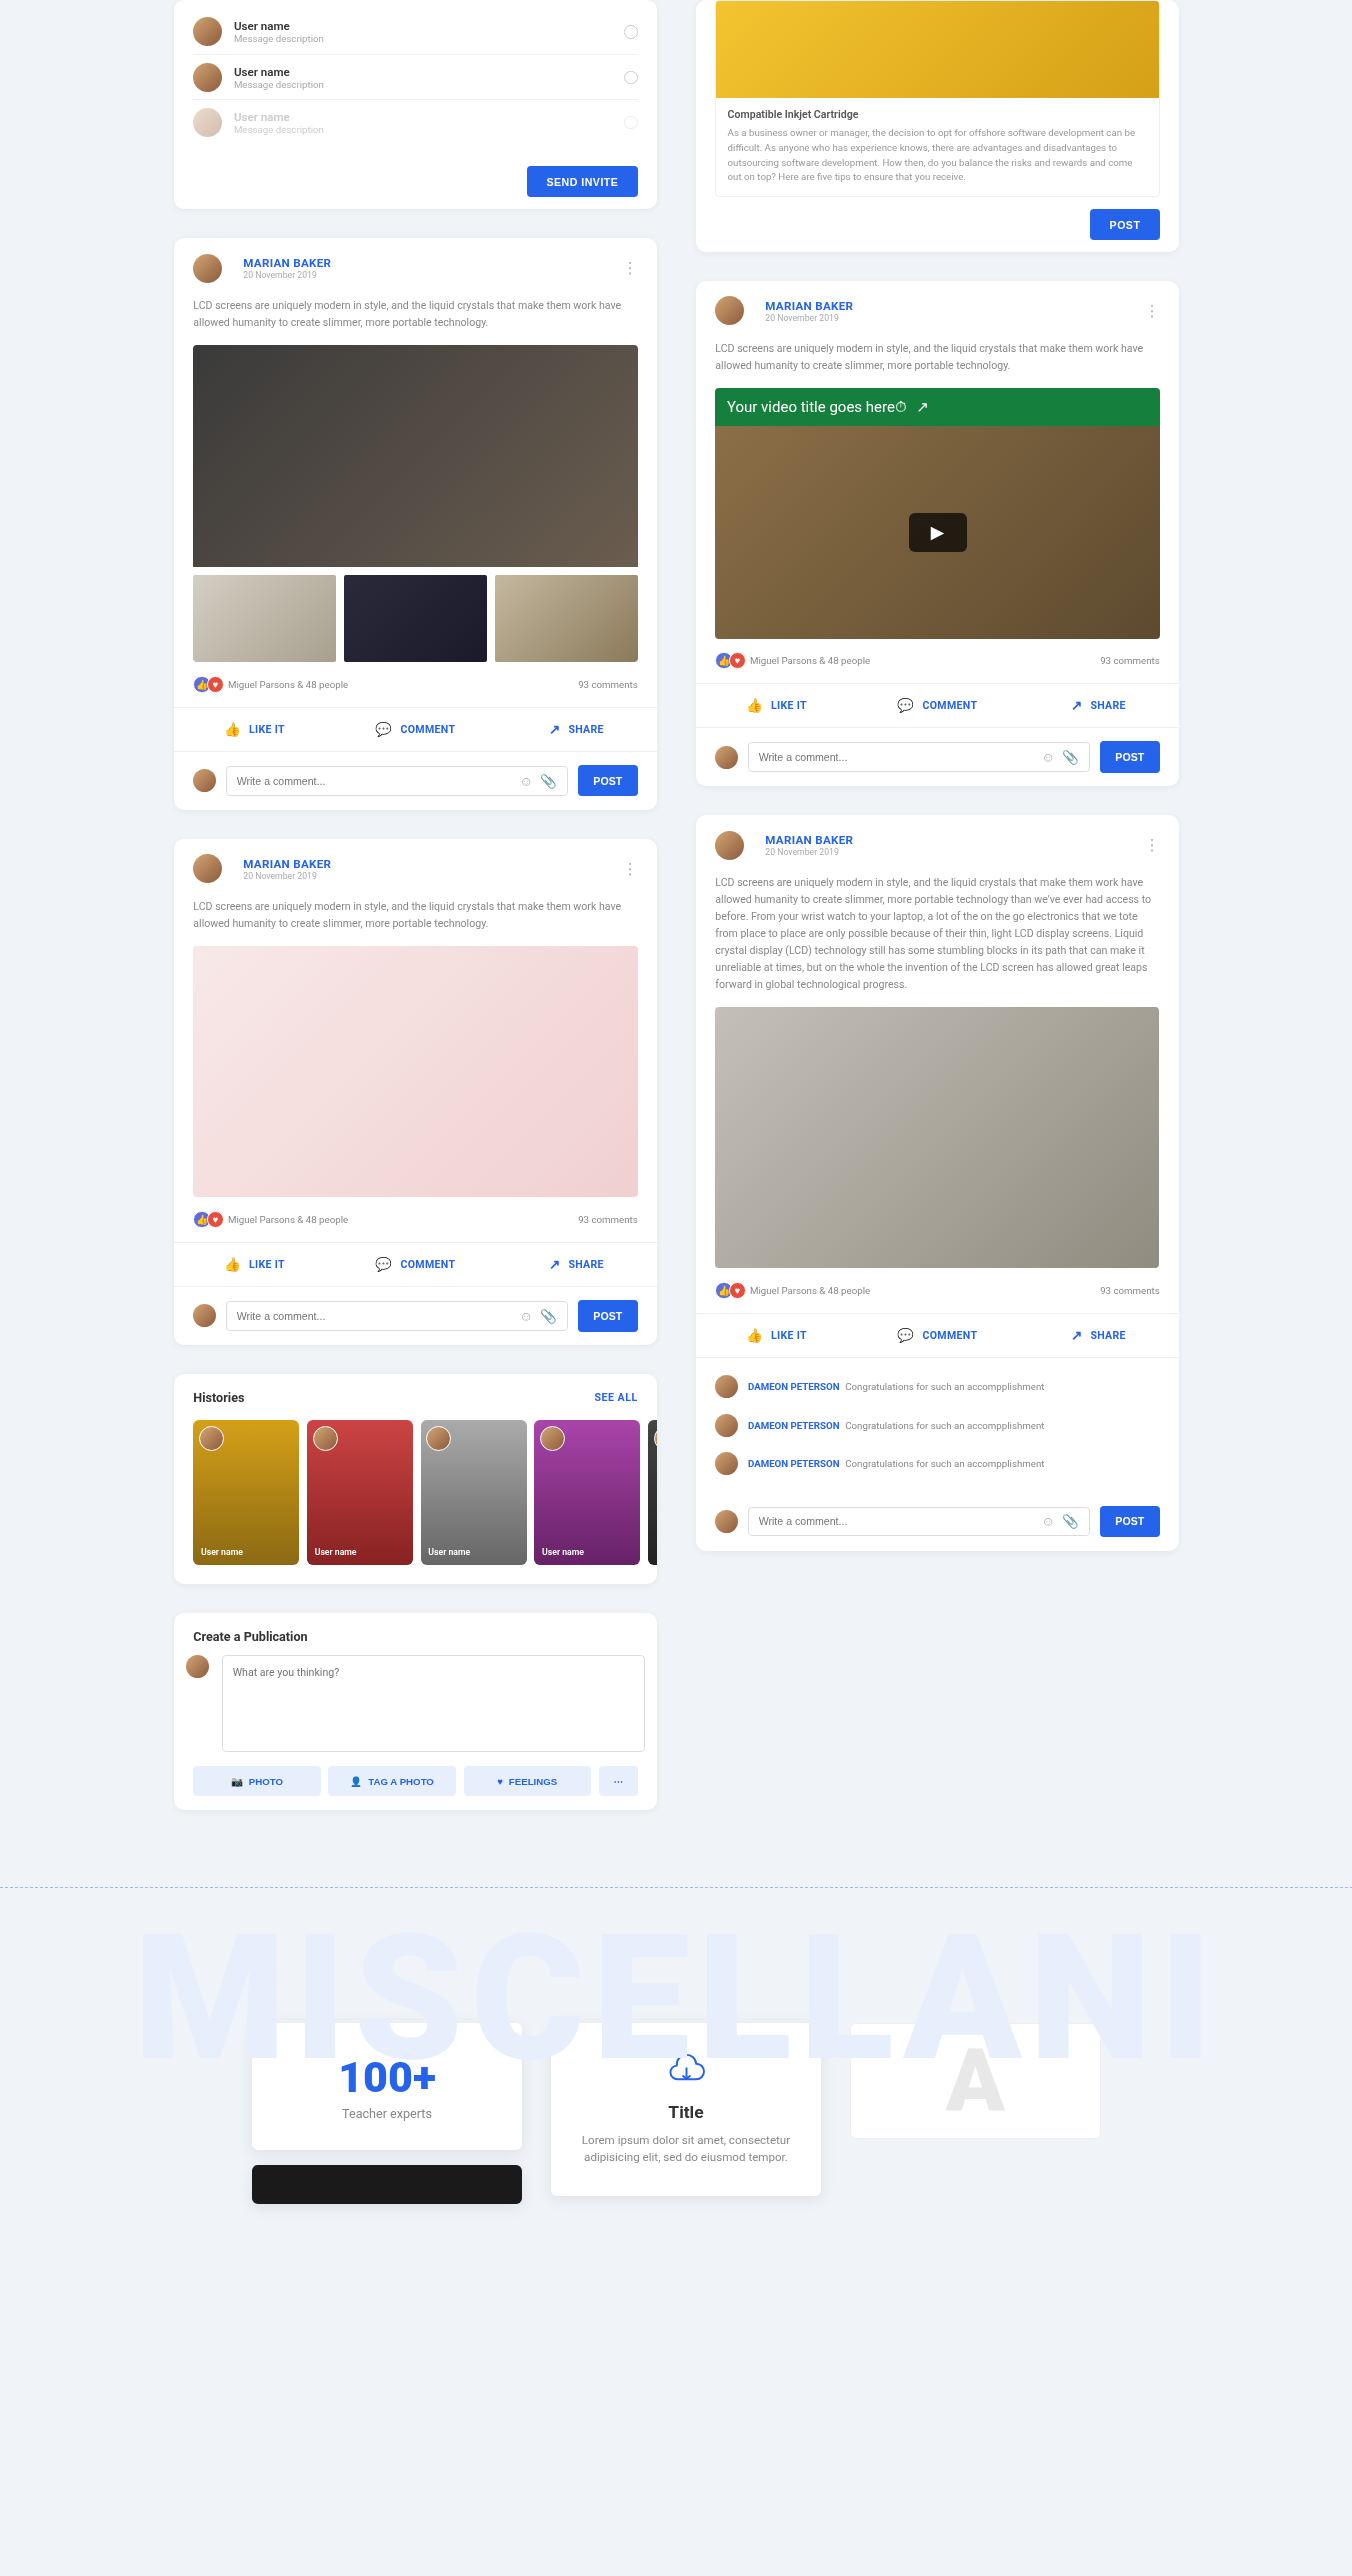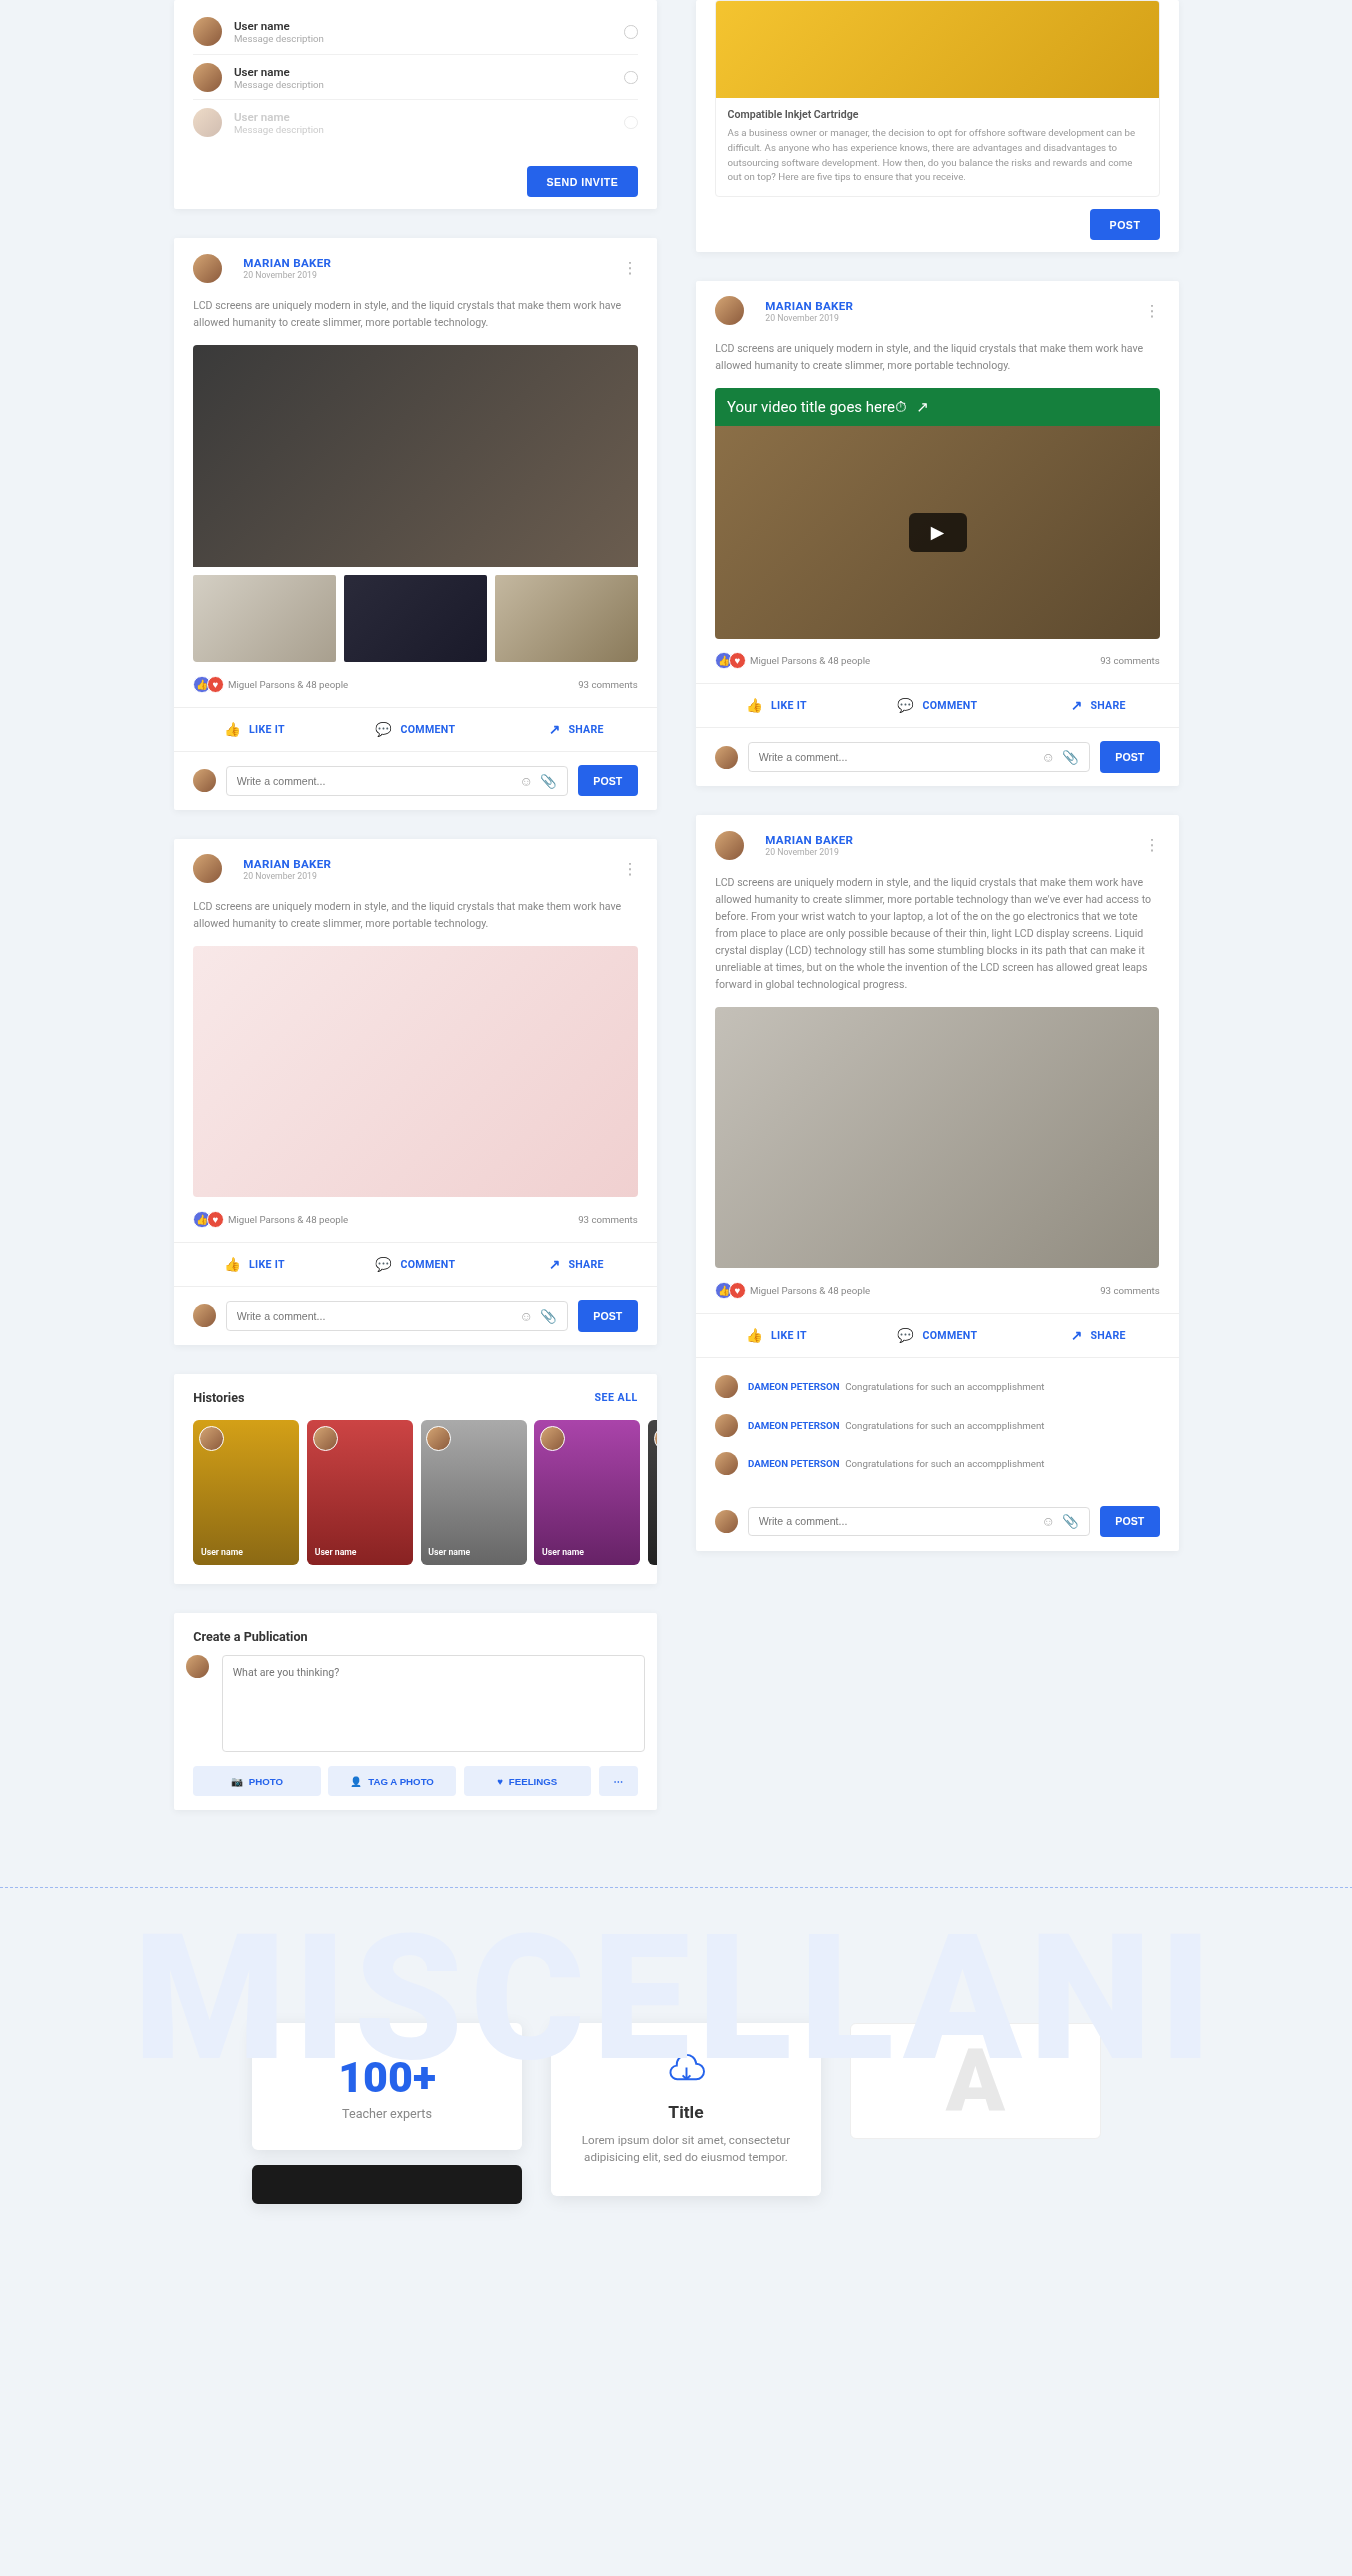--- a/index.html
+++ b/index.html
@@ -1,19 +1,19 @@
 <!DOCTYPE html>
 <html><head>
 <meta charset="utf-8">
 <style>
 *{margin:0;padding:0;box-sizing:border-box}
 body{font-family:-apple-system,BlinkMacSystemFont,'Segoe UI',Roboto,sans-serif;background:#f0f4f8;color:#333;width:1353px}
 .container{display:flex;gap:39px;padding:0 155px;justify-content:center}
 .col{width:483px;display:flex;flex-direction:column;gap:29px}
-.card{background:#fff;border-radius:2px;box-shadow:0 1.9px 7.7px rgba(0,0,0,0.05)}
+.card{background:#fff;border-radius:10px;box-shadow:0 1.9px 7.7px rgba(0,0,0,0.05)}
 .invite-list{padding:9.7px 19.3px}
 .invite-row{display:flex;align-items:center;gap:11.6px;padding:7.7px 0;border-bottom:1px solid #f0f0f0}
 .invite-row:last-of-type{border:none}
 .avatar{width:29px;height:29px;border-radius:50%;background:linear-gradient(135deg,#d4a574,#8b5a3c);flex-shrink:0}
 .avatar-sm{width:23px;height:23px;border-radius:50%;background:linear-gradient(135deg,#d4a574,#8b5a3c);flex-shrink:0}
 .invite-info{flex:1}
 .invite-name{font-size:11.6px;font-weight:600;color:#333}
 .invite-desc{font-size:9.7px;color:#aaa}
 .invite-name.dim,.invite-desc.dim{color:#ccc}
 .check{width:13.5px;height:13.5px;border-radius:50%;border:1px solid #ccc}

